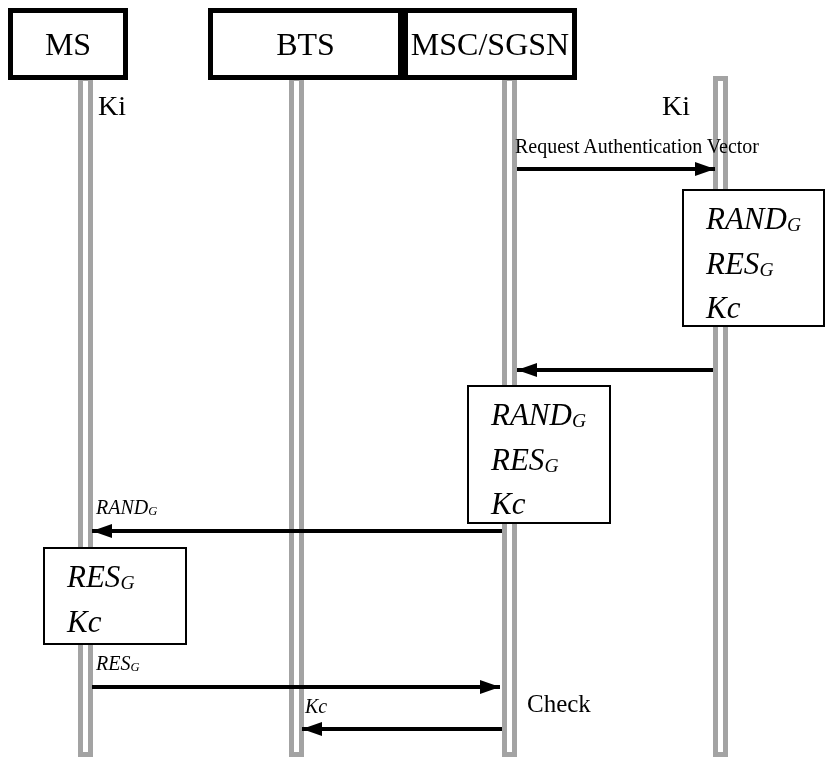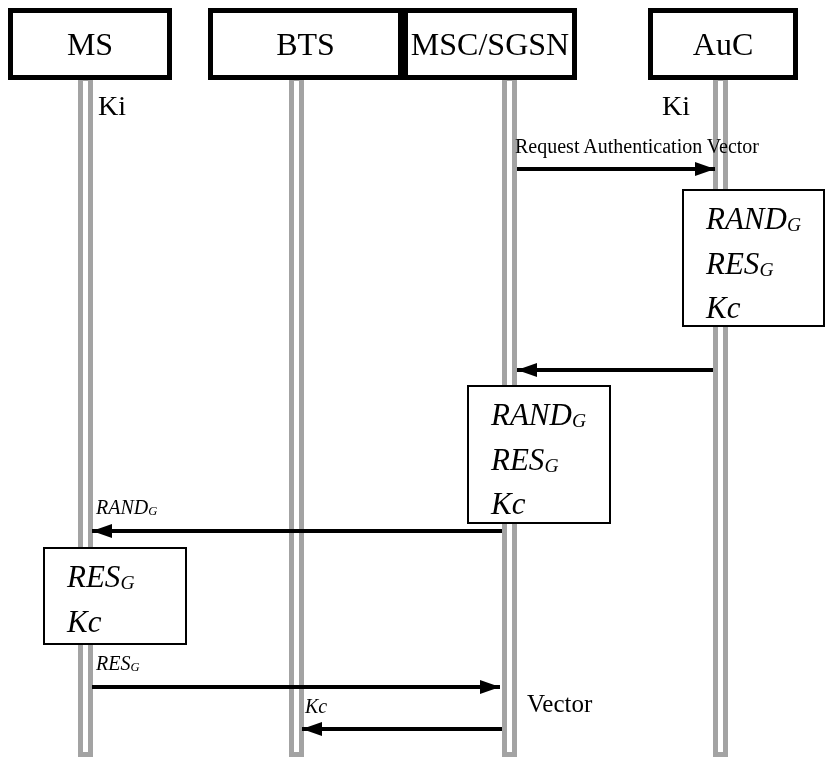--- a/index.html
+++ b/index.html
@@ -79,21 +79,21 @@
     z-index: 2;
     white-space: nowrap;
   }
   .check {
     position: absolute;
     font-size: 25px;
     z-index: 2;
     white-space: nowrap;
   }
   
-  #actor-ms  { left: 8px;   width: 164px; justify-content: center; }
+  #actor-ms  { left: 8px;   width: 120px; justify-content: center; }
   #actor-bts { left: 208px; width: 195px; }
   #actor-msc { left: 403px; width: 174px; }
   #actor-auc { left: 648px; width: 150px; }
 
   #lifeline-ms  { left: 78px; }
   #lifeline-bts { left: 289px; }
   #lifeline-msc { left: 502px; }
   #lifeline-auc { left: 713px; }
 
   #dbox-auc { left: 682px; top: 189px; width: 143px; height: 138px; }
@@ -131,23 +131,20 @@
 
   <div class="actor" id="actor-ms">
     <span>MS</span>
   </div>
   <div class="actor" id="actor-bts">
     <span>BTS</span>
   </div>
   <div class="actor" id="actor-msc">
     <span>MSC/SGSN</span>
   </div>
-  <div class="actor" id="actor-auc">
-    <span>AuC</span>
-  </div>
 
   <div class="lifeline" id="lifeline-ms"></div>
   <div class="lifeline" id="lifeline-bts"></div>
   <div class="lifeline" id="lifeline-msc"></div>
   <div class="lifeline" id="lifeline-auc"></div>
 
   <div class="ki" id="ki-ms">Ki</div>
   <div class="ki" id="ki-auc">Ki</div>
 
   <div class="mlabel" id="m1-label">
@@ -181,21 +178,21 @@
     <div class="dline"><span>RES</span><span class="sub">G</span></div>
     <div class="dline"><span>Kc</span><span class="sub"></span></div>
   </div>
 
   <div class="mlabel it" id="m4-label">
     <span>RES</span><span class="sub">G</span>
   </div>
   <div class="mline" id="m4-line"></div>
   <div class="ah ah-right" id="m4-head"></div>
 
-  <div class="check" id="check-label">Vector</div>
+  <div class="check" id="check-label">Check</div>
 
   <div class="mlabel it" id="m5-label">
     <span>Kc</span><span class="sub"></span>
   </div>
   <div class="mline" id="m5-line"></div>
   <div class="ah ah-left" id="m5-head"></div>
 
 </div>
 
 </body></html>

